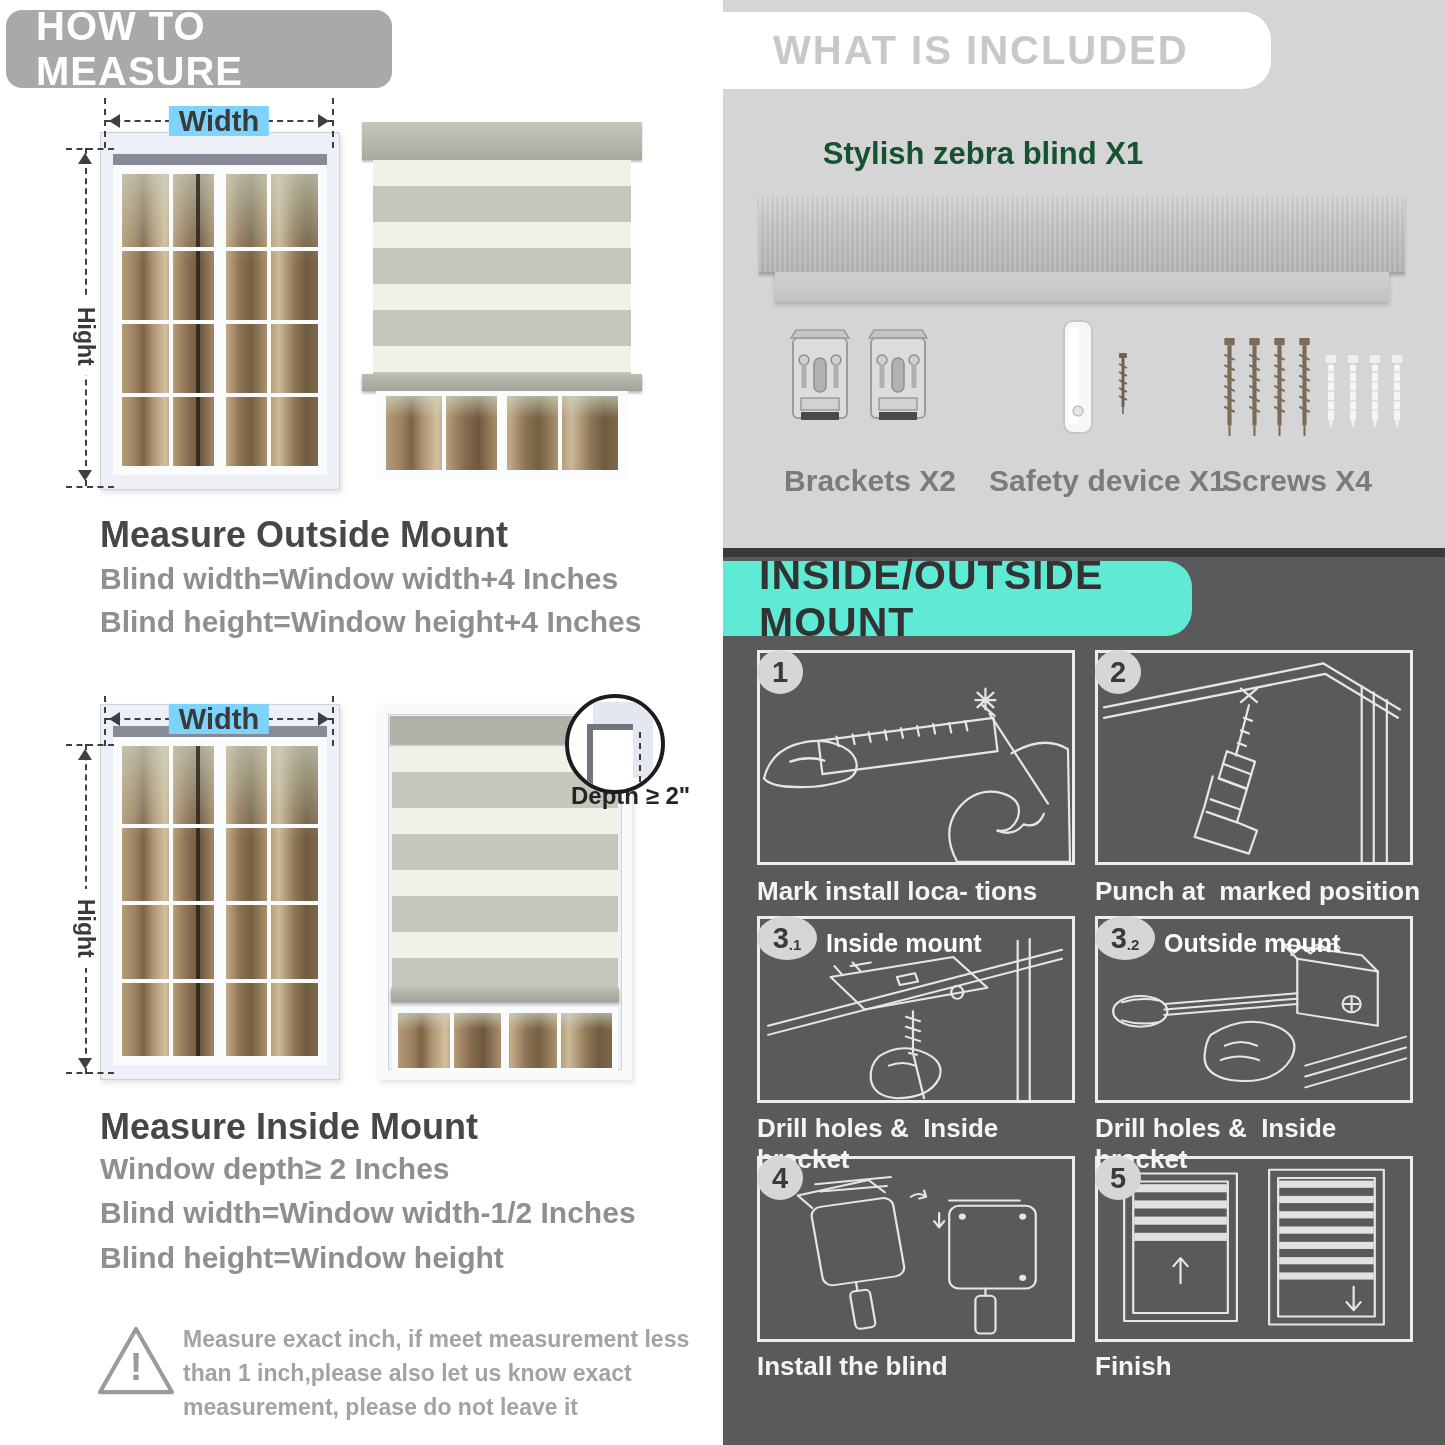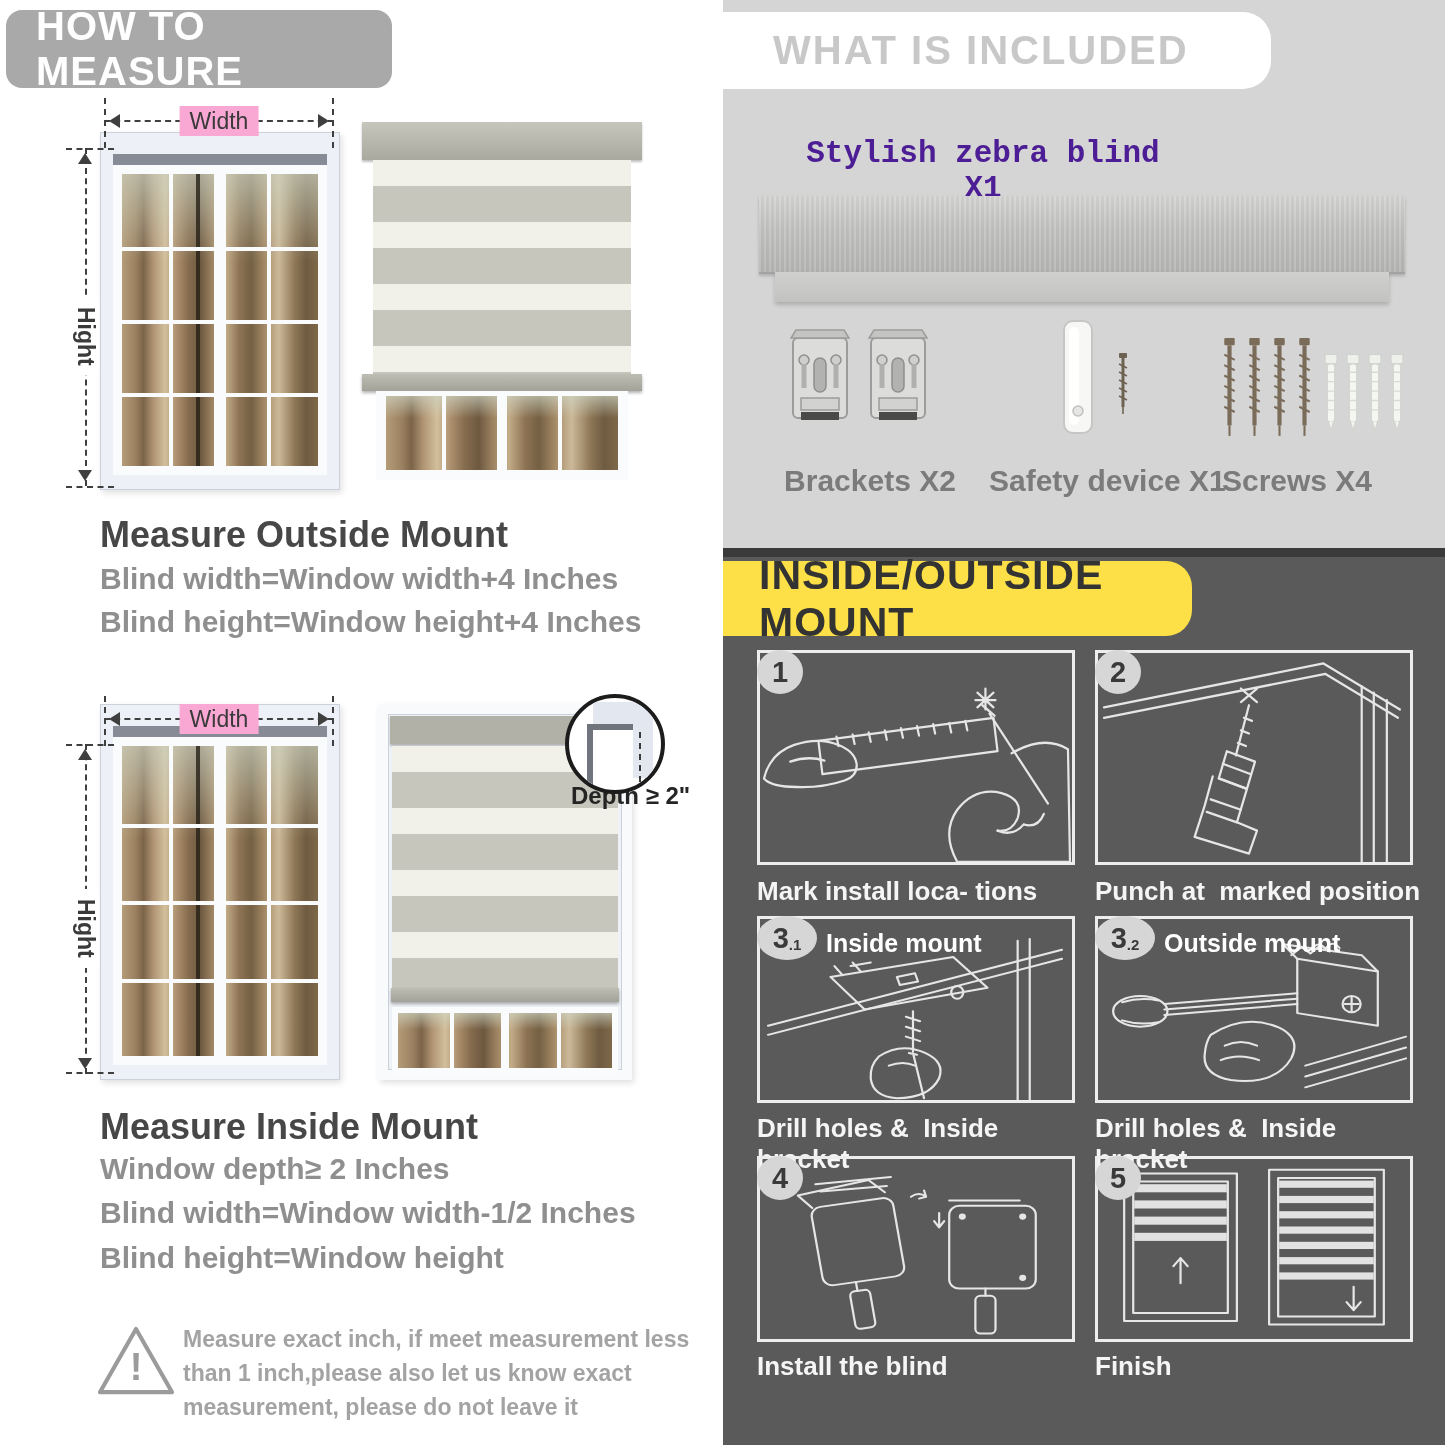--- a/index.html
+++ b/index.html
@@ -13,21 +13,21 @@
   .sec-title{font-size:36px;font-weight:bold;color:#474747;white-space:nowrap;}
   .sec-line{font-size:30px;font-weight:bold;color:#8f8f8f;white-space:nowrap;}
 
   
   .mline-h{border-top:2px dashed #3f3f3f;}
   .mline-h .arr-l{position:absolute;left:-2px;top:-8px;width:0;height:0;
       border:7px solid transparent;border-right:11px solid #3f3f3f;}
   .mline-h .arr-r{position:absolute;right:-2px;top:-8px;width:0;height:0;
       border:7px solid transparent;border-left:11px solid #3f3f3f;}
   .mlabel{position:absolute;top:-16px;left:50%;transform:translateX(-50%);
-      background:#f9a8d4;padding:0 10px;font-size:23px;font-weight:normal;color:#3a3a3a;line-height:30px;}
+      background:#7dd3fc;padding:0 10px;font-size:29px;font-weight:bold;color:#3a3a3a;line-height:30px;}
   .mline-v{border-left:2px dashed #3f3f3f;}
   .mline-v .arr-u{position:absolute;top:-2px;left:-9px;width:0;height:0;
       border:7px solid transparent;border-bottom:11px solid #3f3f3f;}
   .mline-v .arr-d{position:absolute;bottom:-2px;left:-9px;width:0;height:0;
       border:7px solid transparent;border-top:11px solid #3f3f3f;}
   .mlabel-v{position:absolute;top:44%;left:-15px;background:#fff;padding:10px 0;
       writing-mode:vertical-rl;font-size:23px;font-weight:bold;color:#3a3a3a;}
   .vguide{border-left:2px dashed #3f3f3f;}
   .hguide{border-top:2px dashed #3f3f3f;}
 
@@ -54,29 +54,29 @@
   .callout{border:4px solid #1c1c1c;border-radius:50%;background:#fff;overflow:hidden;z-index:6;}
   .depth-label{font-size:24px;font-weight:bold;color:#242424;white-space:nowrap;}
 
   
   .warn-text{font-size:23px;font-weight:bold;color:#a3a3a3;line-height:34px;white-space:nowrap;}
 
   
   #included-panel{background:#d5d5d5;}
   .hdr-white-light{background:#fff;border-radius:0 28px 28px 0;display:flex;align-items:center;
       font-size:40px;font-weight:bold;color:#c8c8c8;letter-spacing:2px;padding-left:50px;}
-  .product-title{font-size:31px;font-weight:bold;color:#4c1d95;text-align:center;font-family:Liberation Mono, monospace;}
+  .product-title{font-size:31px;font-weight:bold;color:#14532d;text-align:center;}
   .headrail-top{background:linear-gradient(180deg,#d4d4d2 0%,#c2c2c0 45%,#b5b5b3 100%),
       repeating-linear-gradient(90deg,rgba(255,255,255,.10) 0 2px,rgba(0,0,0,.03) 2px 5px);
       background-blend-mode:overlay;border-bottom:2px solid #a3a3a1;box-shadow:0 2px 3px rgba(0,0,0,.18);}
   .headrail-bottom{background:linear-gradient(180deg,#d0d0ce,#c2c2c0);box-shadow:0 3px 4px rgba(0,0,0,.18);}
   .item-label{font-size:30px;font-weight:bold;color:#7b7b7b;text-align:center;white-space:nowrap;}
 
   #mount-panel{background:#5a5a5a;}
-  .hdr-white-dark{background:#fde047;border-radius:0 26px 26px 0;display:flex;align-items:center;
+  .hdr-white-dark{background:#5eead4;border-radius:0 26px 26px 0;display:flex;align-items:center;
       font-size:41px;font-weight:bold;color:#333;letter-spacing:1px;padding-left:36px;}
   .tile{position:absolute;width:318px;border:3px solid #ededed;box-sizing:border-box;}
   .tile svg{position:absolute;left:0;top:0;width:100%;height:100%;}
   .badge{position:absolute;left:-3px;top:-3px;width:46px;height:44px;background:#d6d6d6;
       border-radius:50%;display:flex;align-items:center;justify-content:center;
       font-size:29px;font-weight:bold;color:#3a3a3a;z-index:2;}
   .badge.wide{width:60px;}
   .badge .sub{font-size:15px;align-self:flex-end;margin-bottom:7px;}
   .tile-title{position:absolute;left:66px;top:10px;font-size:25px;font-weight:bold;color:#fff;z-index:2;white-space:nowrap;}
   .cap{position:absolute;width:330px;font-size:26px;font-weight:bold;color:#f5f5f5;white-space:pre-wrap;}

